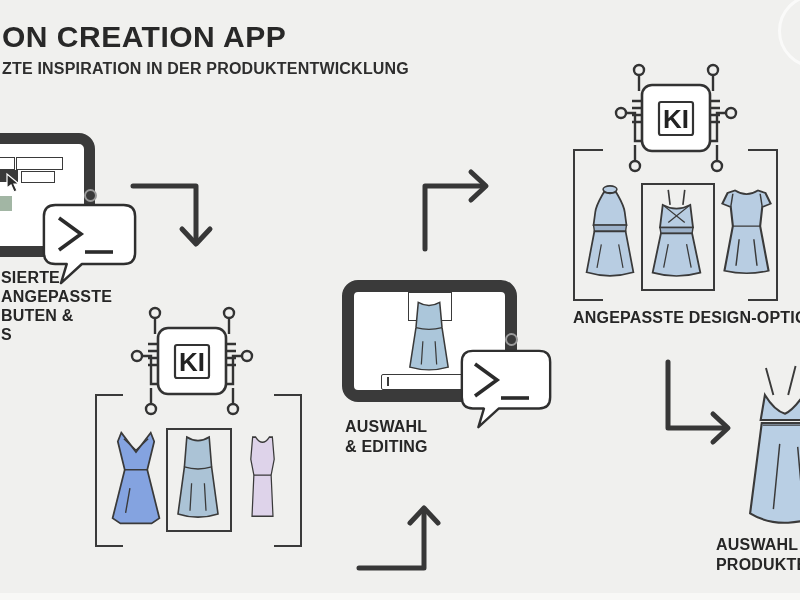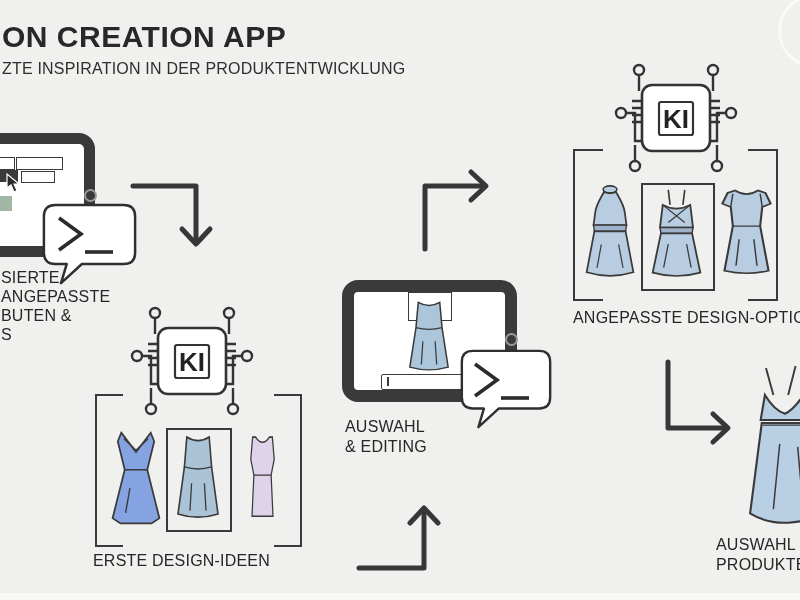--- a/index.html
+++ b/index.html
@@ -1,22 +1,22 @@
 <!DOCTYPE html>
 <html><head>
 <meta charset="utf-8">
 <style>
   html,body{margin:0;padding:0;}
   body{width:800px;height:600px;overflow:hidden;background:#f0f0ee;
        font-family:"Liberation Sans", sans-serif;position:relative;}
   .abs{position:absolute;}
   #canvas{position:absolute;left:0;top:0;width:800px;height:600px;overflow:hidden;}
   .title{font-size:30px;font-weight:700;color:#282828;letter-spacing:.5px;white-space:nowrap;}
-  .subtitle{font-size:16px;font-weight:400;color:#2e2e2e;letter-spacing:.2px;white-space:nowrap;}
-  .lbl{font-size:16px;font-weight:400;color:#262626;letter-spacing:.2px;line-height:19px;white-space:nowrap;}
+  .subtitle{font-size:16px;font-weight:700;color:#2e2e2e;letter-spacing:.2px;white-space:nowrap;}
+  .lbl{font-size:16px;font-weight:700;color:#262626;letter-spacing:.2px;line-height:19px;white-space:nowrap;}
   .tablet{background:#fff;border:11px solid #3a3a3a;border-radius:16px;}
   .tablet2{background:#fff;border:12px solid #3a3a3a;border-radius:16px;}
   .cam{border:2px solid #9a9a9a;border-radius:50%;background:transparent;}
   .outl{border:1.5px solid #3a3a3a;background:#fff;}
   .sel{border:2px solid #3a3a3a;background:transparent;}
   .brkL{border-left:2.5px solid #3a3a3a;border-top:2.5px solid #3a3a3a;border-bottom:2.5px solid #3a3a3a;}
   .brkR{border-right:2.5px solid #3a3a3a;border-top:2.5px solid #3a3a3a;border-bottom:2.5px solid #3a3a3a;}
   svg{display:block;overflow:visible;}
   .strip{background:#f8f8f6;}
   .arc{border:3px solid rgba(255,255,255,.65);border-radius:50%;}
@@ -98,21 +98,20 @@
     <path d="M16,10 L30,23 L44,10 M17,45 L43,45 M23,66 L18,94" fill="none" stroke="#3a3a3a" stroke-width="1.6"></path>
   </svg>
   <svg class="abs" style="left:174px;top:433px;" width="48" height="89" viewBox="0 0 60 110" preserveAspectRatio="none">
     <path d="M16,5 Q30,14 44,5 L47,42 L55,100 Q30,108 5,100 L13,42 Z" fill="#abc3d6" stroke="#3a3a3a" stroke-width="2"></path>
     <path d="M13,42 Q30,47 47,42 M22,62 L20,96 M38,62 L40,96" fill="none" stroke="#3a3a3a" stroke-width="1.6"></path>
   </svg>
   <svg class="abs" style="left:244px;top:434px;" width="37" height="87" viewBox="0 0 60 110" preserveAspectRatio="none">
     <path d="M14,4 L19,4 Q30,17 41,4 L46,4 L49,32 L44,52 L47,104 L13,104 L16,52 L11,32 Z" fill="#ded3ea" stroke="#3a3a3a" stroke-width="2"></path>
     <path d="M16,52 L44,52" fill="none" stroke="#3a3a3a" stroke-width="1.6"></path>
   </svg>
-  <div class="abs lbl" style="left:93px;top:551px;">ERSTE DESIGN-IDEEN</div>
 
   <div class="abs tablet2" style="left:342px;top:280px;width:151px;height:98px;"></div>
   <div class="abs cam" style="left:505px;top:333px;width:9px;height:9px;"></div>
   <div class="abs outl" style="left:408px;top:292px;width:42px;height:27px;background:transparent;"></div>
   <svg class="abs" style="left:406px;top:299px;" width="46" height="75" viewBox="0 0 60 110" preserveAspectRatio="none">
     <path d="M16,5 Q30,14 44,5 L47,42 L55,100 Q30,108 5,100 L13,42 Z" fill="#abc6da" stroke="#3a3a3a" stroke-width="2"></path>
     <path d="M13,42 Q30,47 47,42 M22,62 L20,96 M38,62 L40,96" fill="none" stroke="#3a3a3a" stroke-width="1.6"></path>
   </svg>
   <div class="abs outl" style="left:381px;top:374px;width:101px;height:14px;border-radius:2px;"></div>
   <div class="abs" style="left:387px;top:377px;width:2px;height:9px;background:#3a3a3a;"></div>

